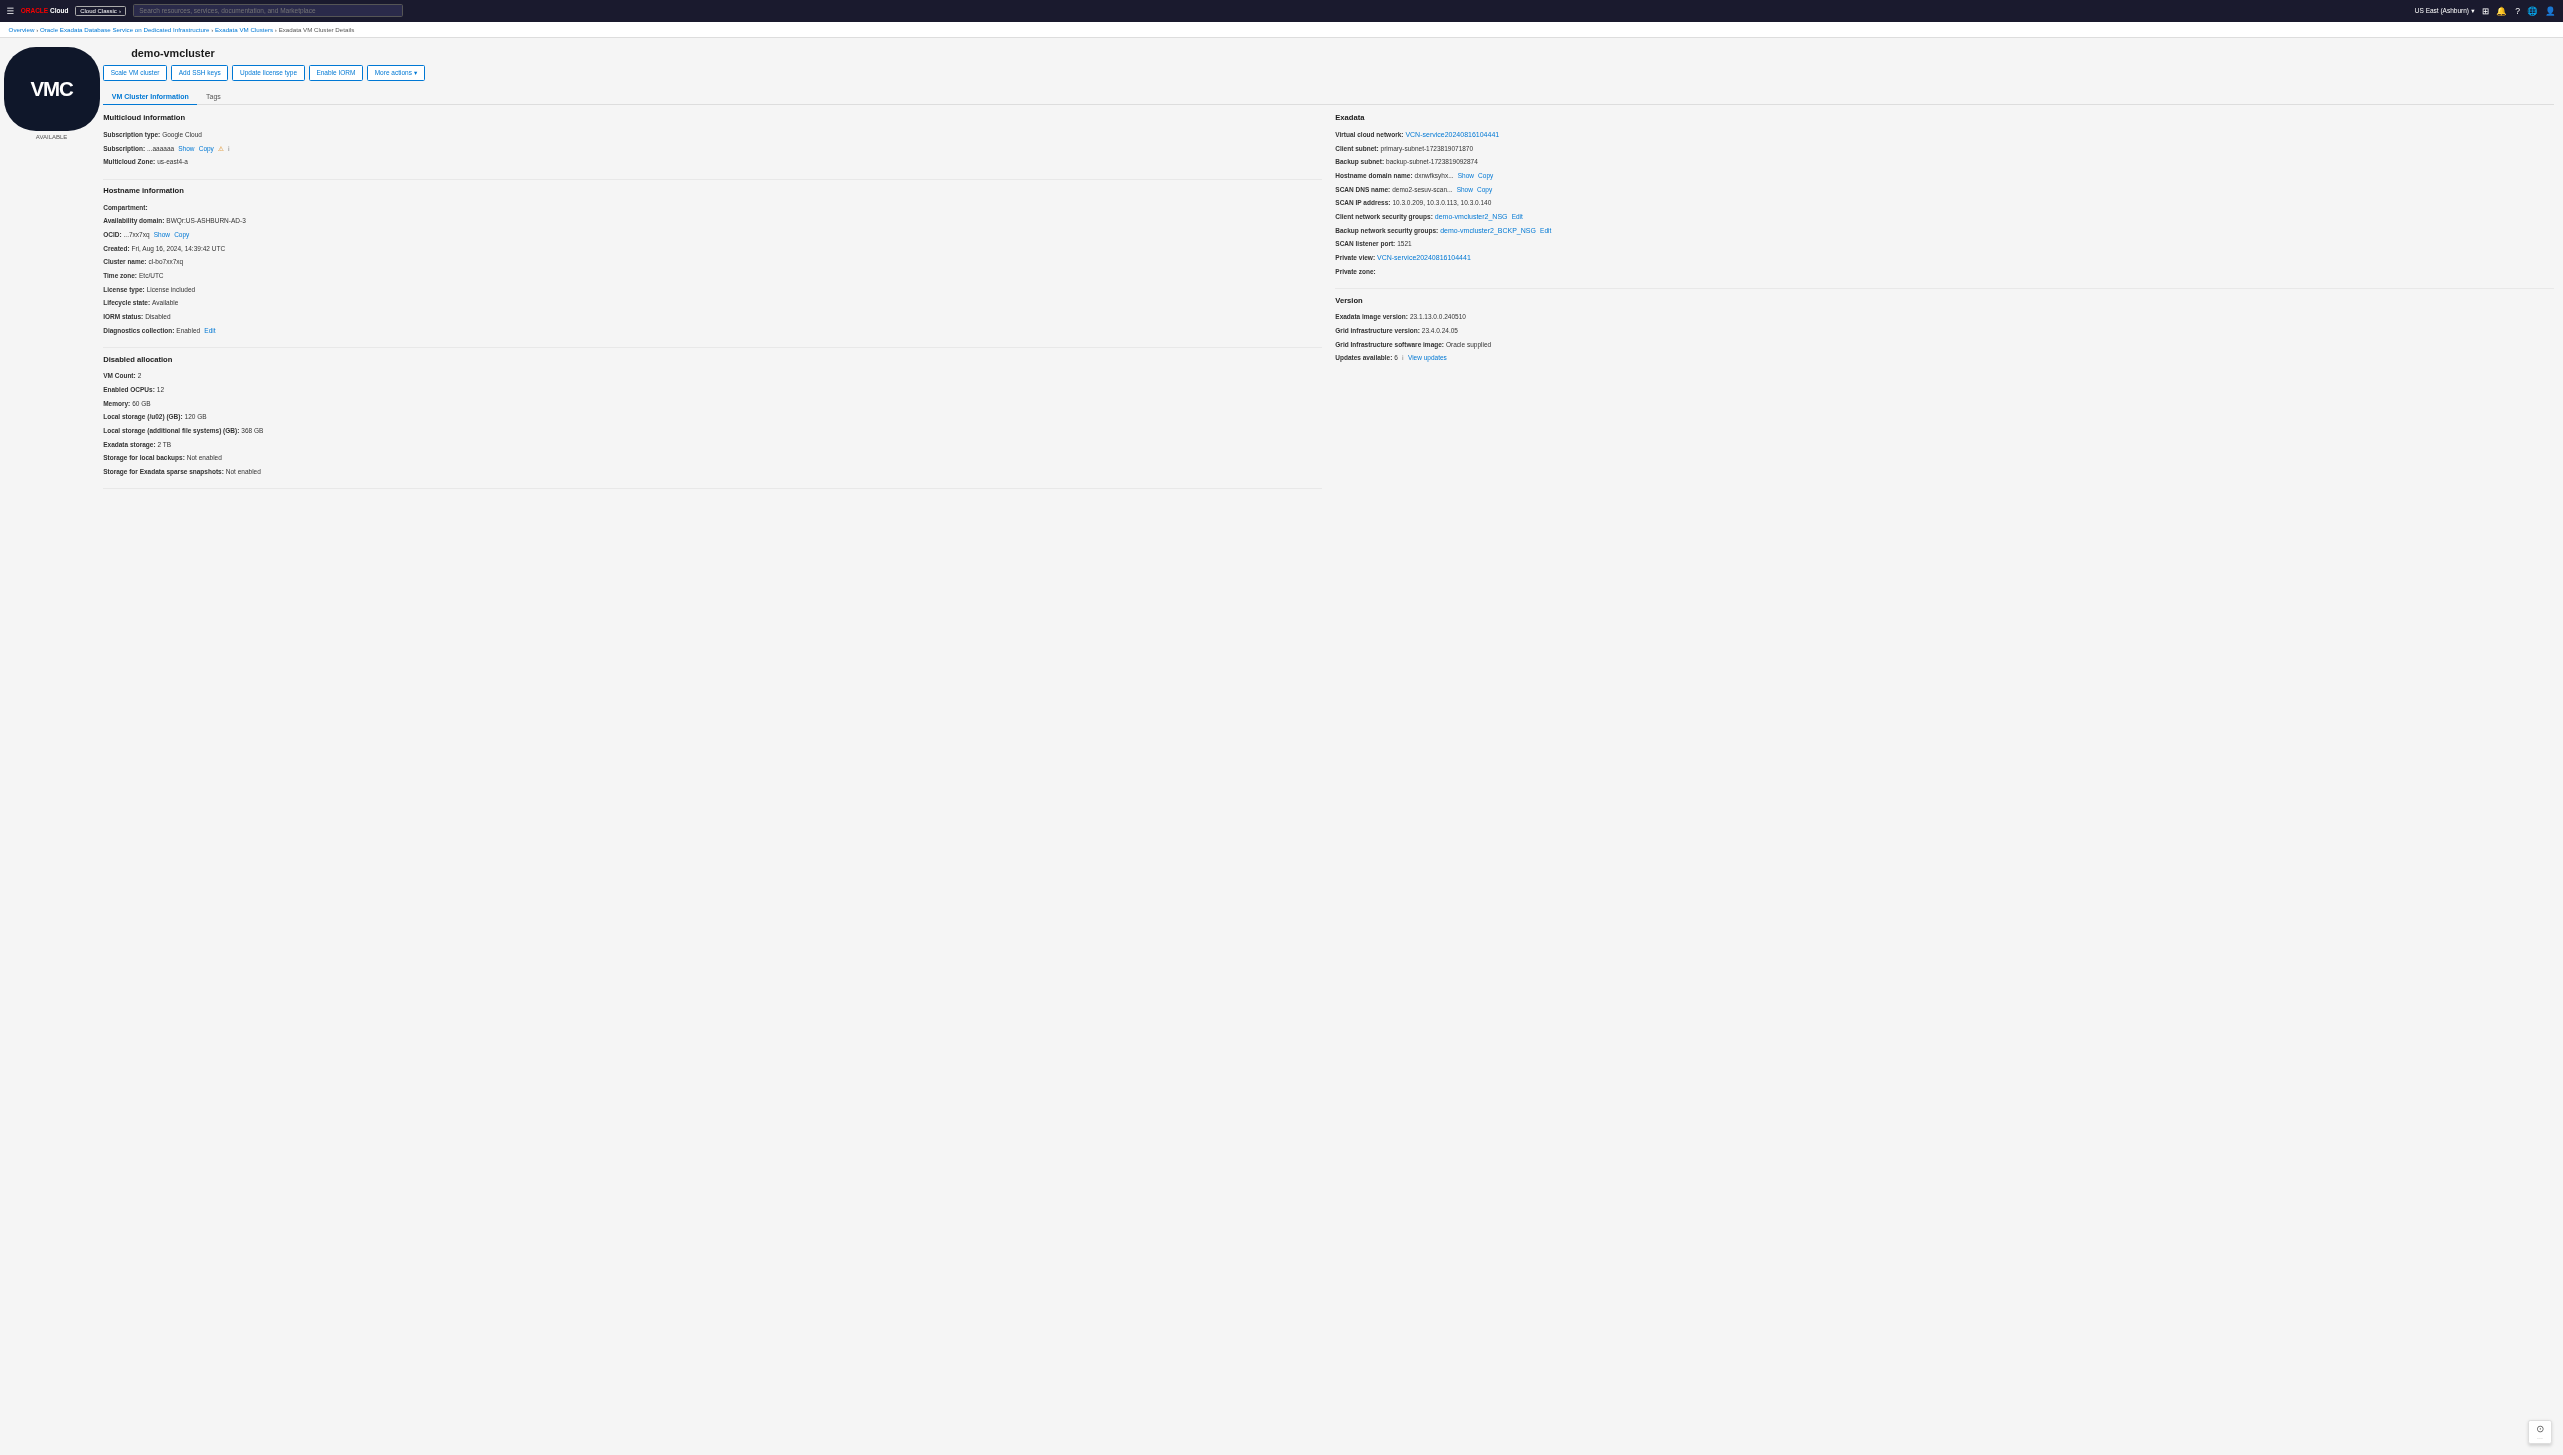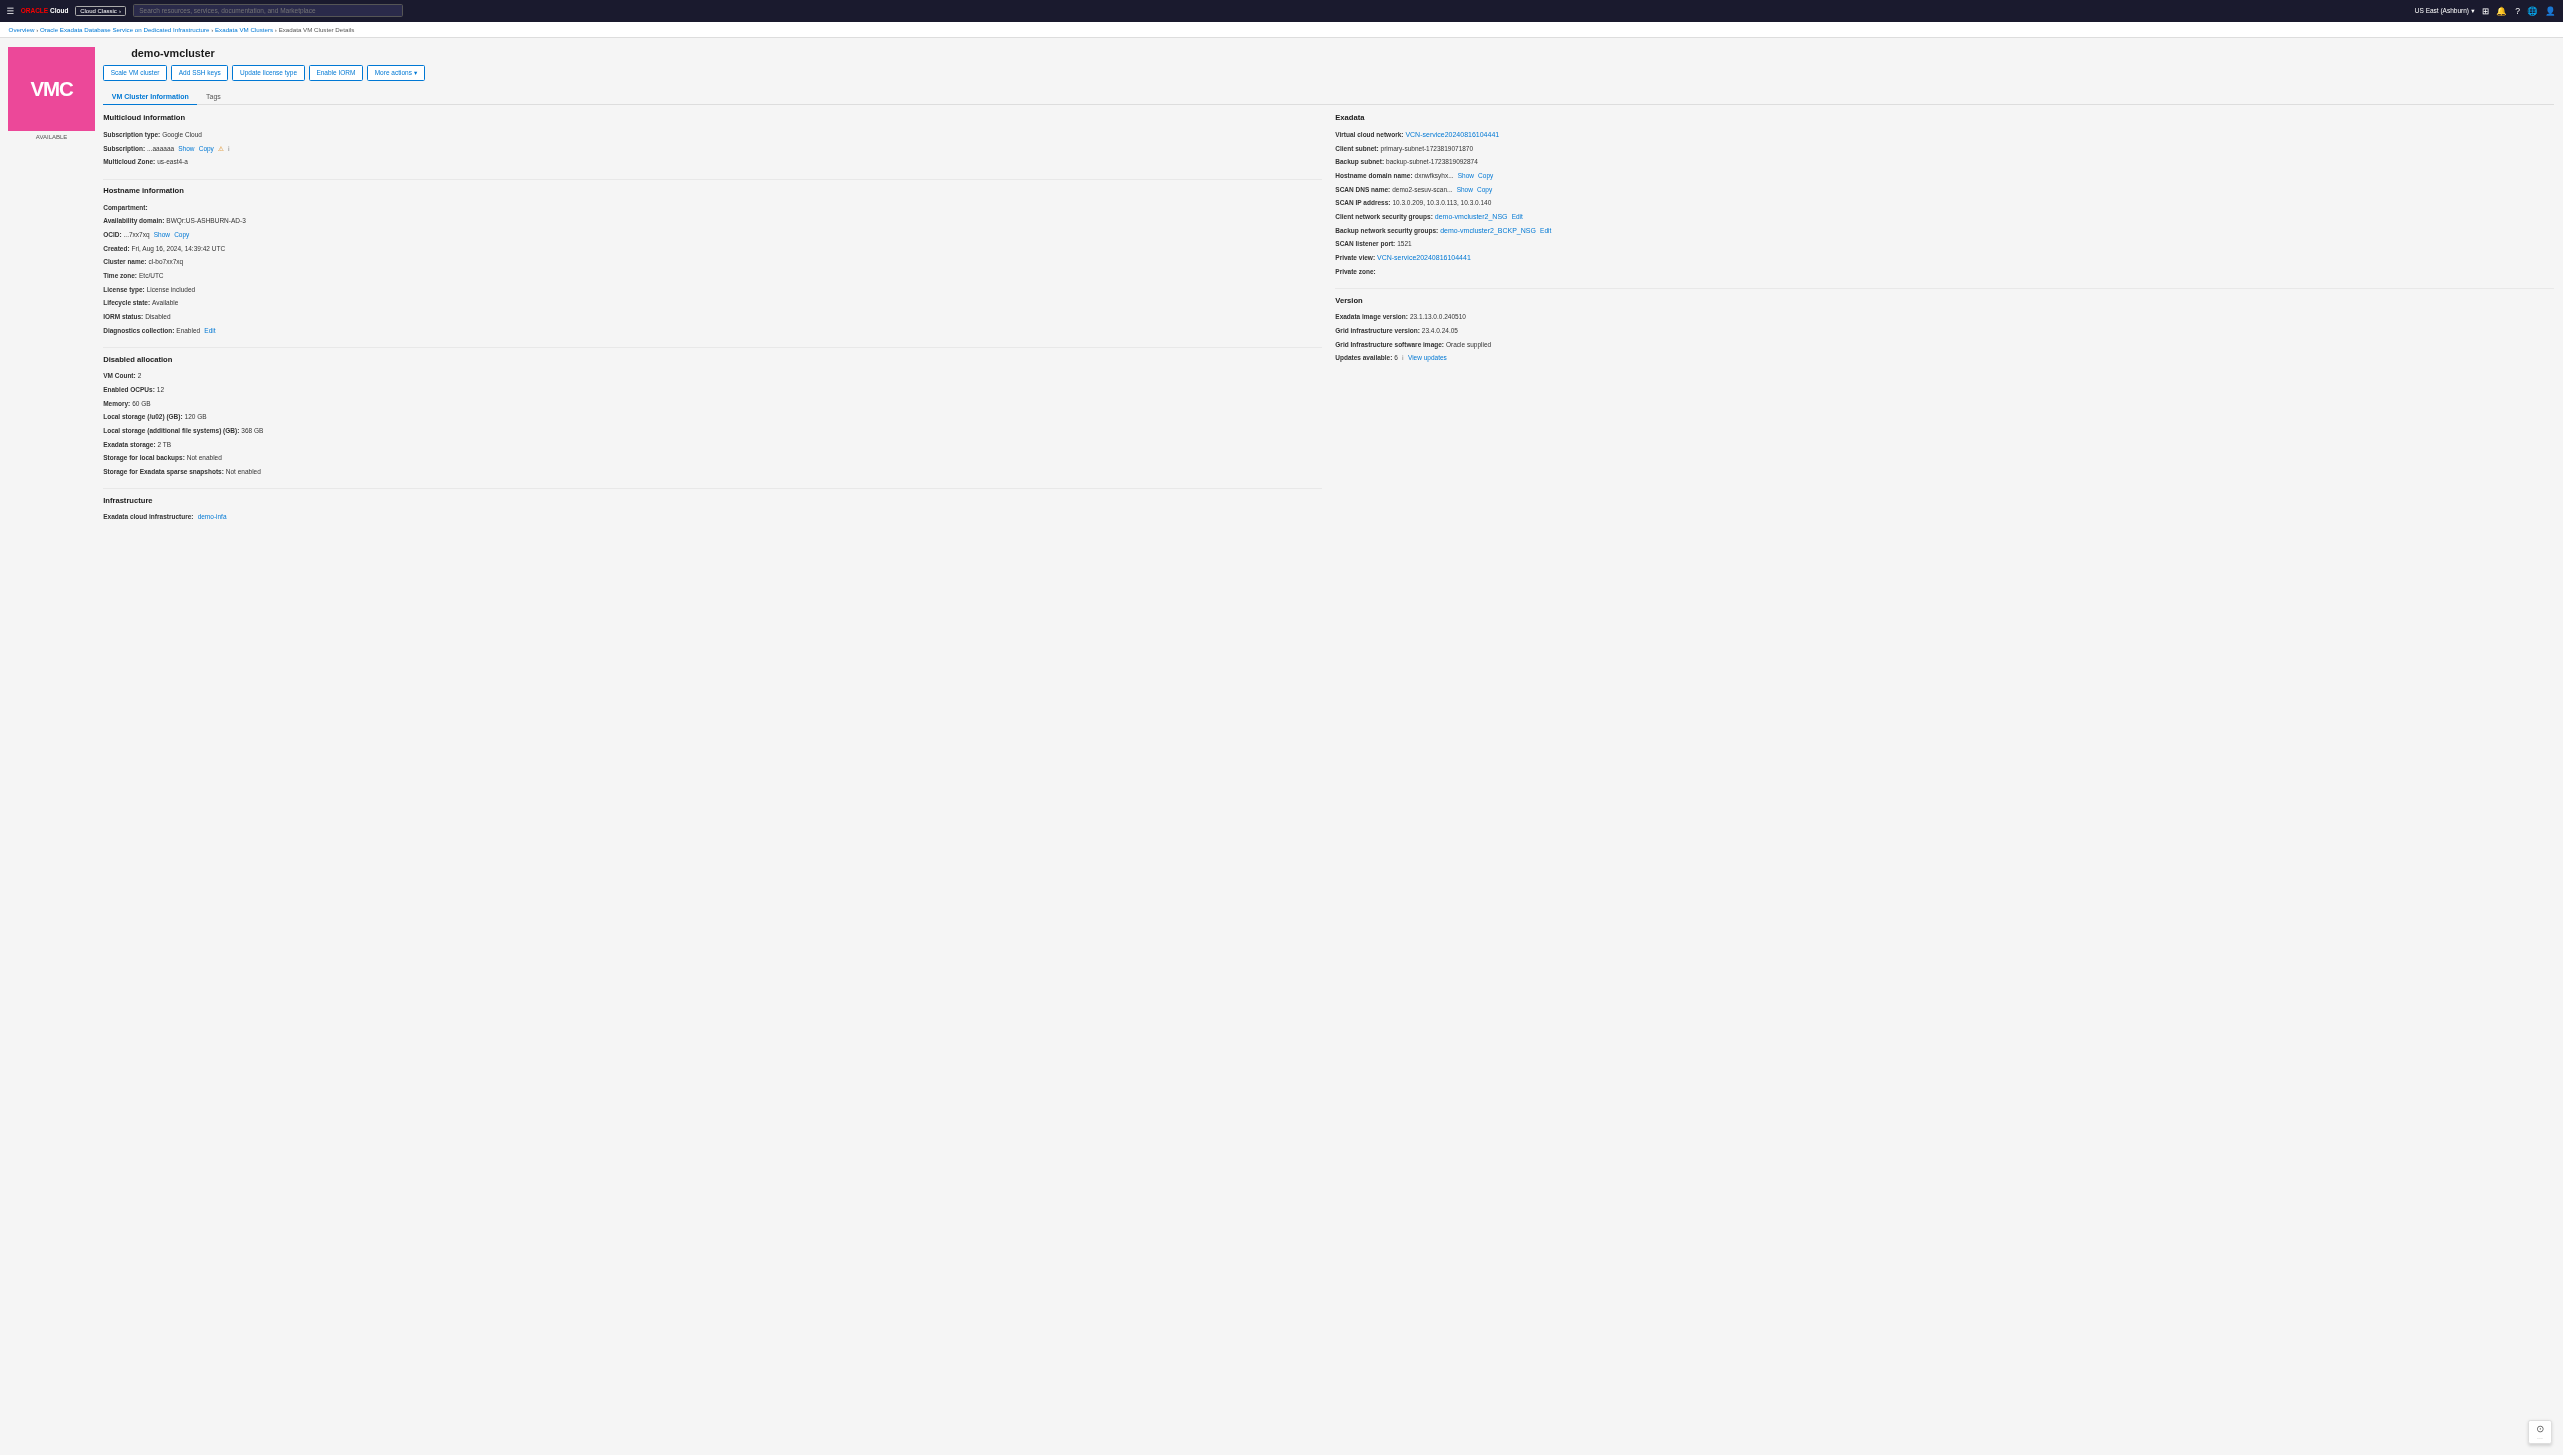--- a/index.html
+++ b/index.html
@@ -73,30 +73,31 @@
 
     
     .left-panel {
       width: 86px;
       flex-shrink: 0;
       display: flex;
       flex-direction: column;
       align-items: center;
     }
     .vmc-logo {
-      width: 87px;
+      width: 96px;
       height: 84px;
-      background: #ec4899;
+      background: #0f172a;
       display: flex;
       align-items: center;
       justify-content: center;
       color: #fff;
       font-size: 20.5px;
       font-weight: bold;
       letter-spacing: -1.1px;
+      border-radius: 32px;
     }
     .status-badge {
       margin-top: 3.2px;
       font-size: 6px;
       color: #555;
       text-align: center;
     }
 
     
     .right-panel { flex: 1; }
@@ -386,27 +387,20 @@
             <span class="field-value">Not enabled</span>
           </div>
           <div class="field">
             <span class="field-label">Storage for Exadata sparse snapshots:</span>
             <span class="field-value">Not enabled</span>
           </div>
         </div>
 
         <hr class="divider-line">
 
-        <div class="section">
-          <div class="section-title">Infrastructure</div>
-          <div class="field">
-            <span class="field-label">Exadata cloud infrastructure:</span>
-            <a class="inline-link">demo-infa</a>
-          </div>
-        </div>
 
       </div>
 
       <div>
 
         <div class="section">
           <div class="section-title">Exadata</div>
           <div class="field">
             <span class="field-label">Virtual cloud network:</span>
             <a class="link">VCN-service20240816104441</a>

